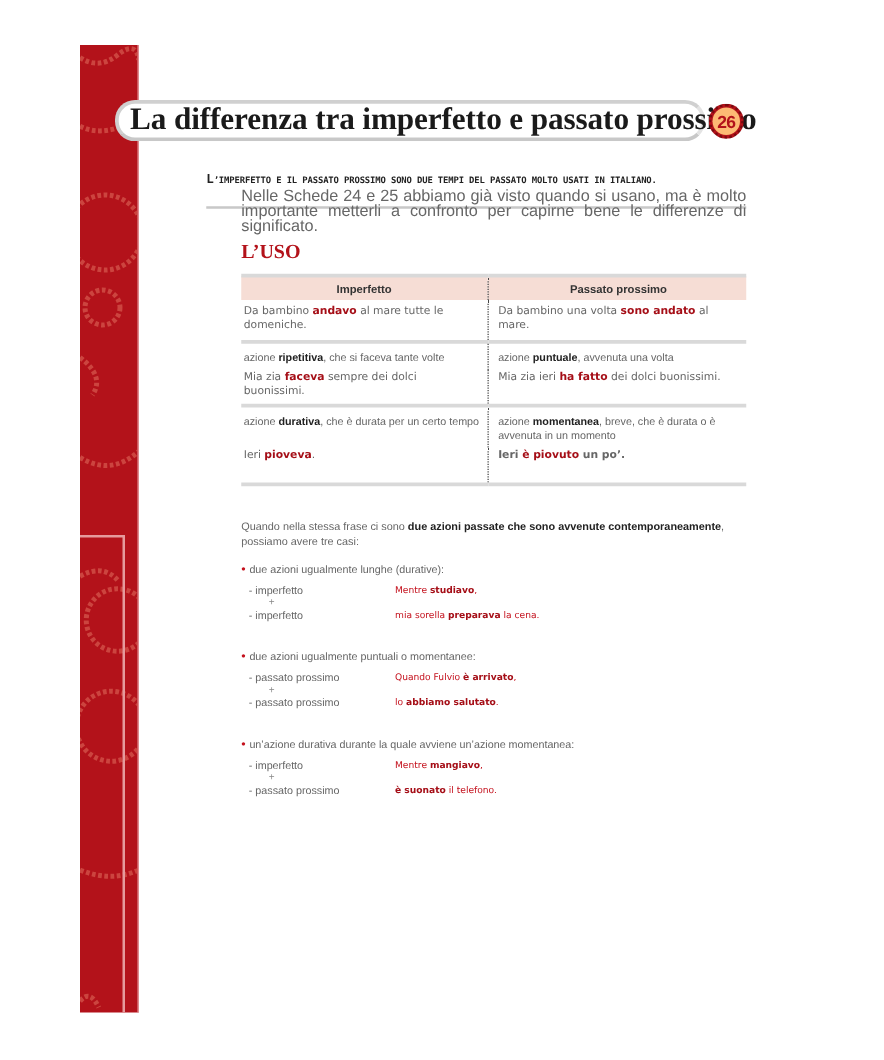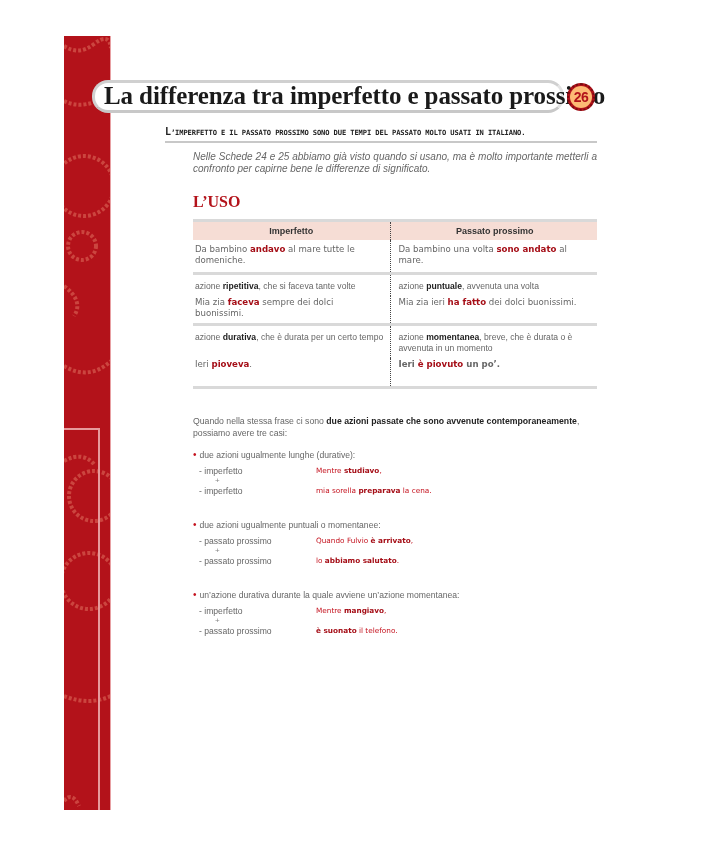--- a/index.html
+++ b/index.html
@@ -30,29 +30,29 @@
       background: #b3121a; border: 2px dotted #7a0a10;
       display: flex; align-items: center; justify-content: center;
     }
     .badge span {
       width: 22px; height: 22px; border-radius: 50%; background: #fdba74; color: #b3121a;
       font-weight: bold; font-size: 14px; display: flex; align-items: center; justify-content: center;
       letter-spacing: -0.5px;
     }
 
     .subtitle {
-      position: absolute; left: 165px; top: 126px; width: 432px;
+      position: absolute; left: 165px; top: 138px; width: 432px;
       font-family: "DejaVu Sans Mono", monospace; font-size: 7.1px; font-weight: bold; color: #222;
-      padding-bottom: 4px; border-bottom: 2px solid #c8c8c8; white-space: nowrap; letter-spacing: -0.1px;
+      padding-bottom: 16px; border-bottom: 2px solid #c8c8c8; white-space: nowrap; letter-spacing: -0.1px;
     }
     .subtitle .big { font-size: 10px; }
 
     .intro {
       position: absolute; left: 193px; top: 151px; width: 404px;
-      font-size: 10px; line-height: 12px; color: #666; text-align: justify; font-style: italic;
+      font-size: 13px; line-height: 12px; color: #666; text-align: justify;
     }
     .section-heading {
       position: absolute; left: 193px; top: 193px;
       font-family: "Liberation Serif", serif; font-weight: bold; font-size: 16px; color: #b3121a;
     }
 
     .uso-table {
       position: absolute; left: 193px; top: 219px; width: 404px; border-collapse: collapse;
     }
     .uso-table th {

